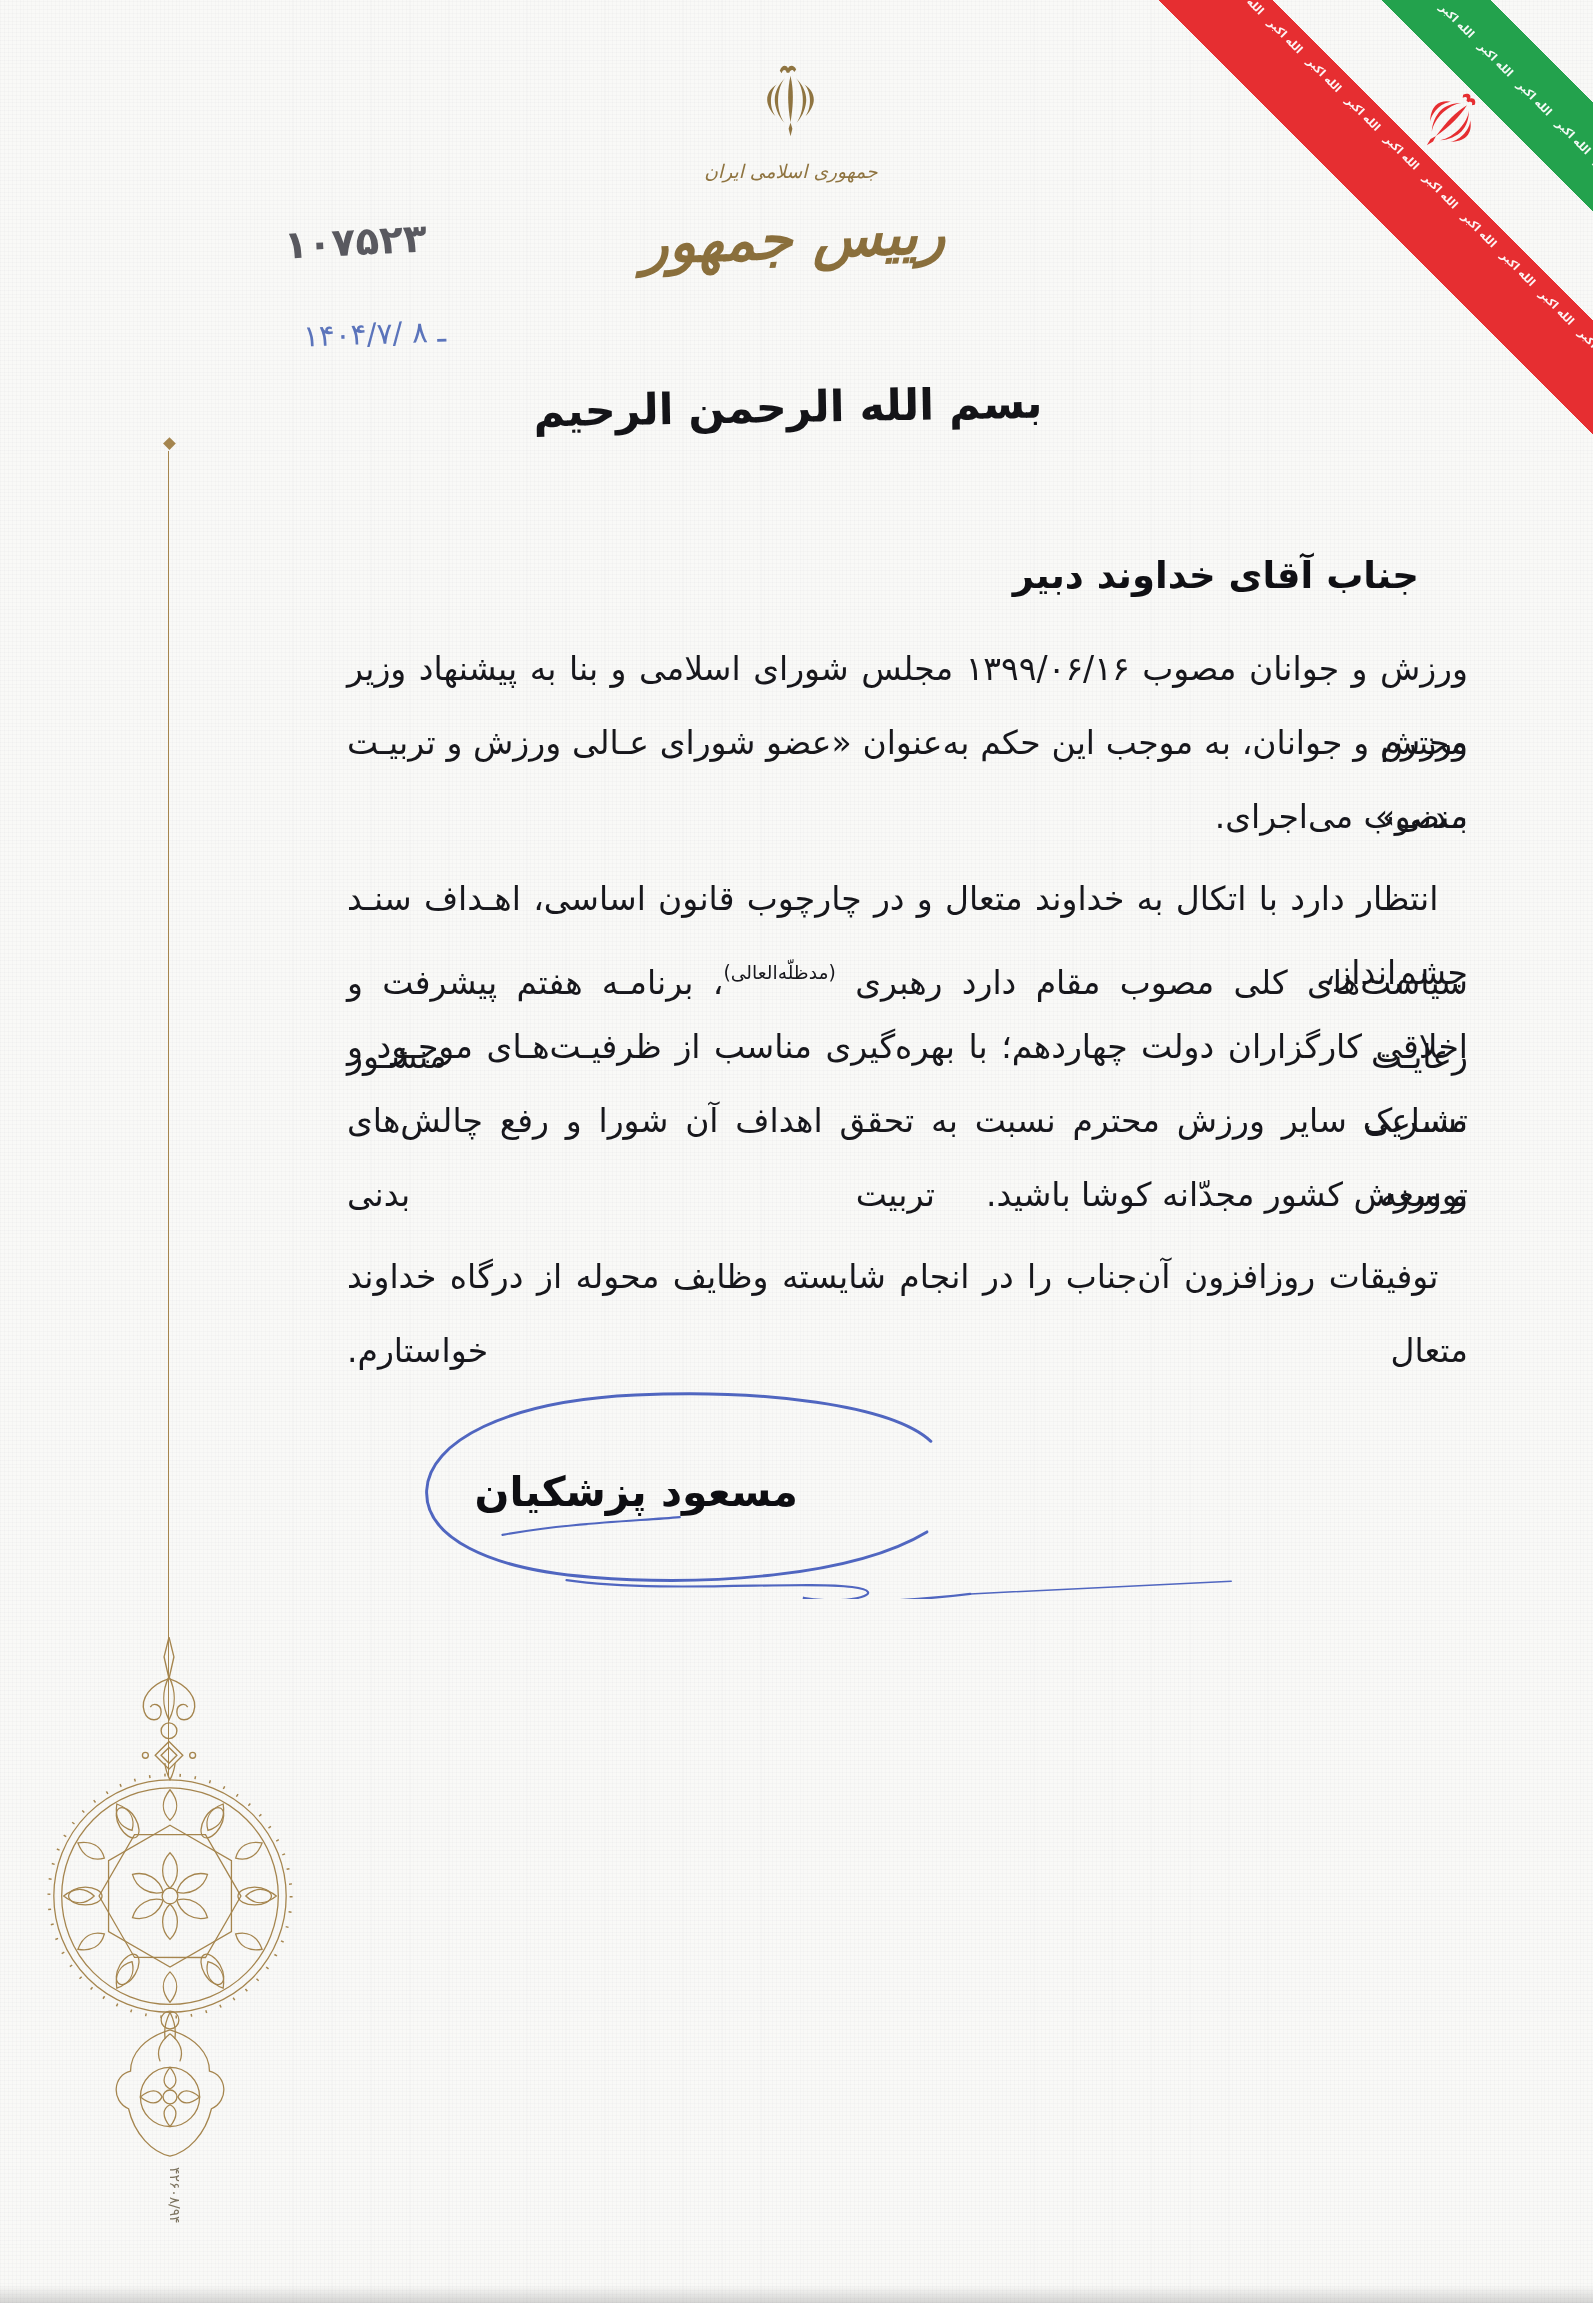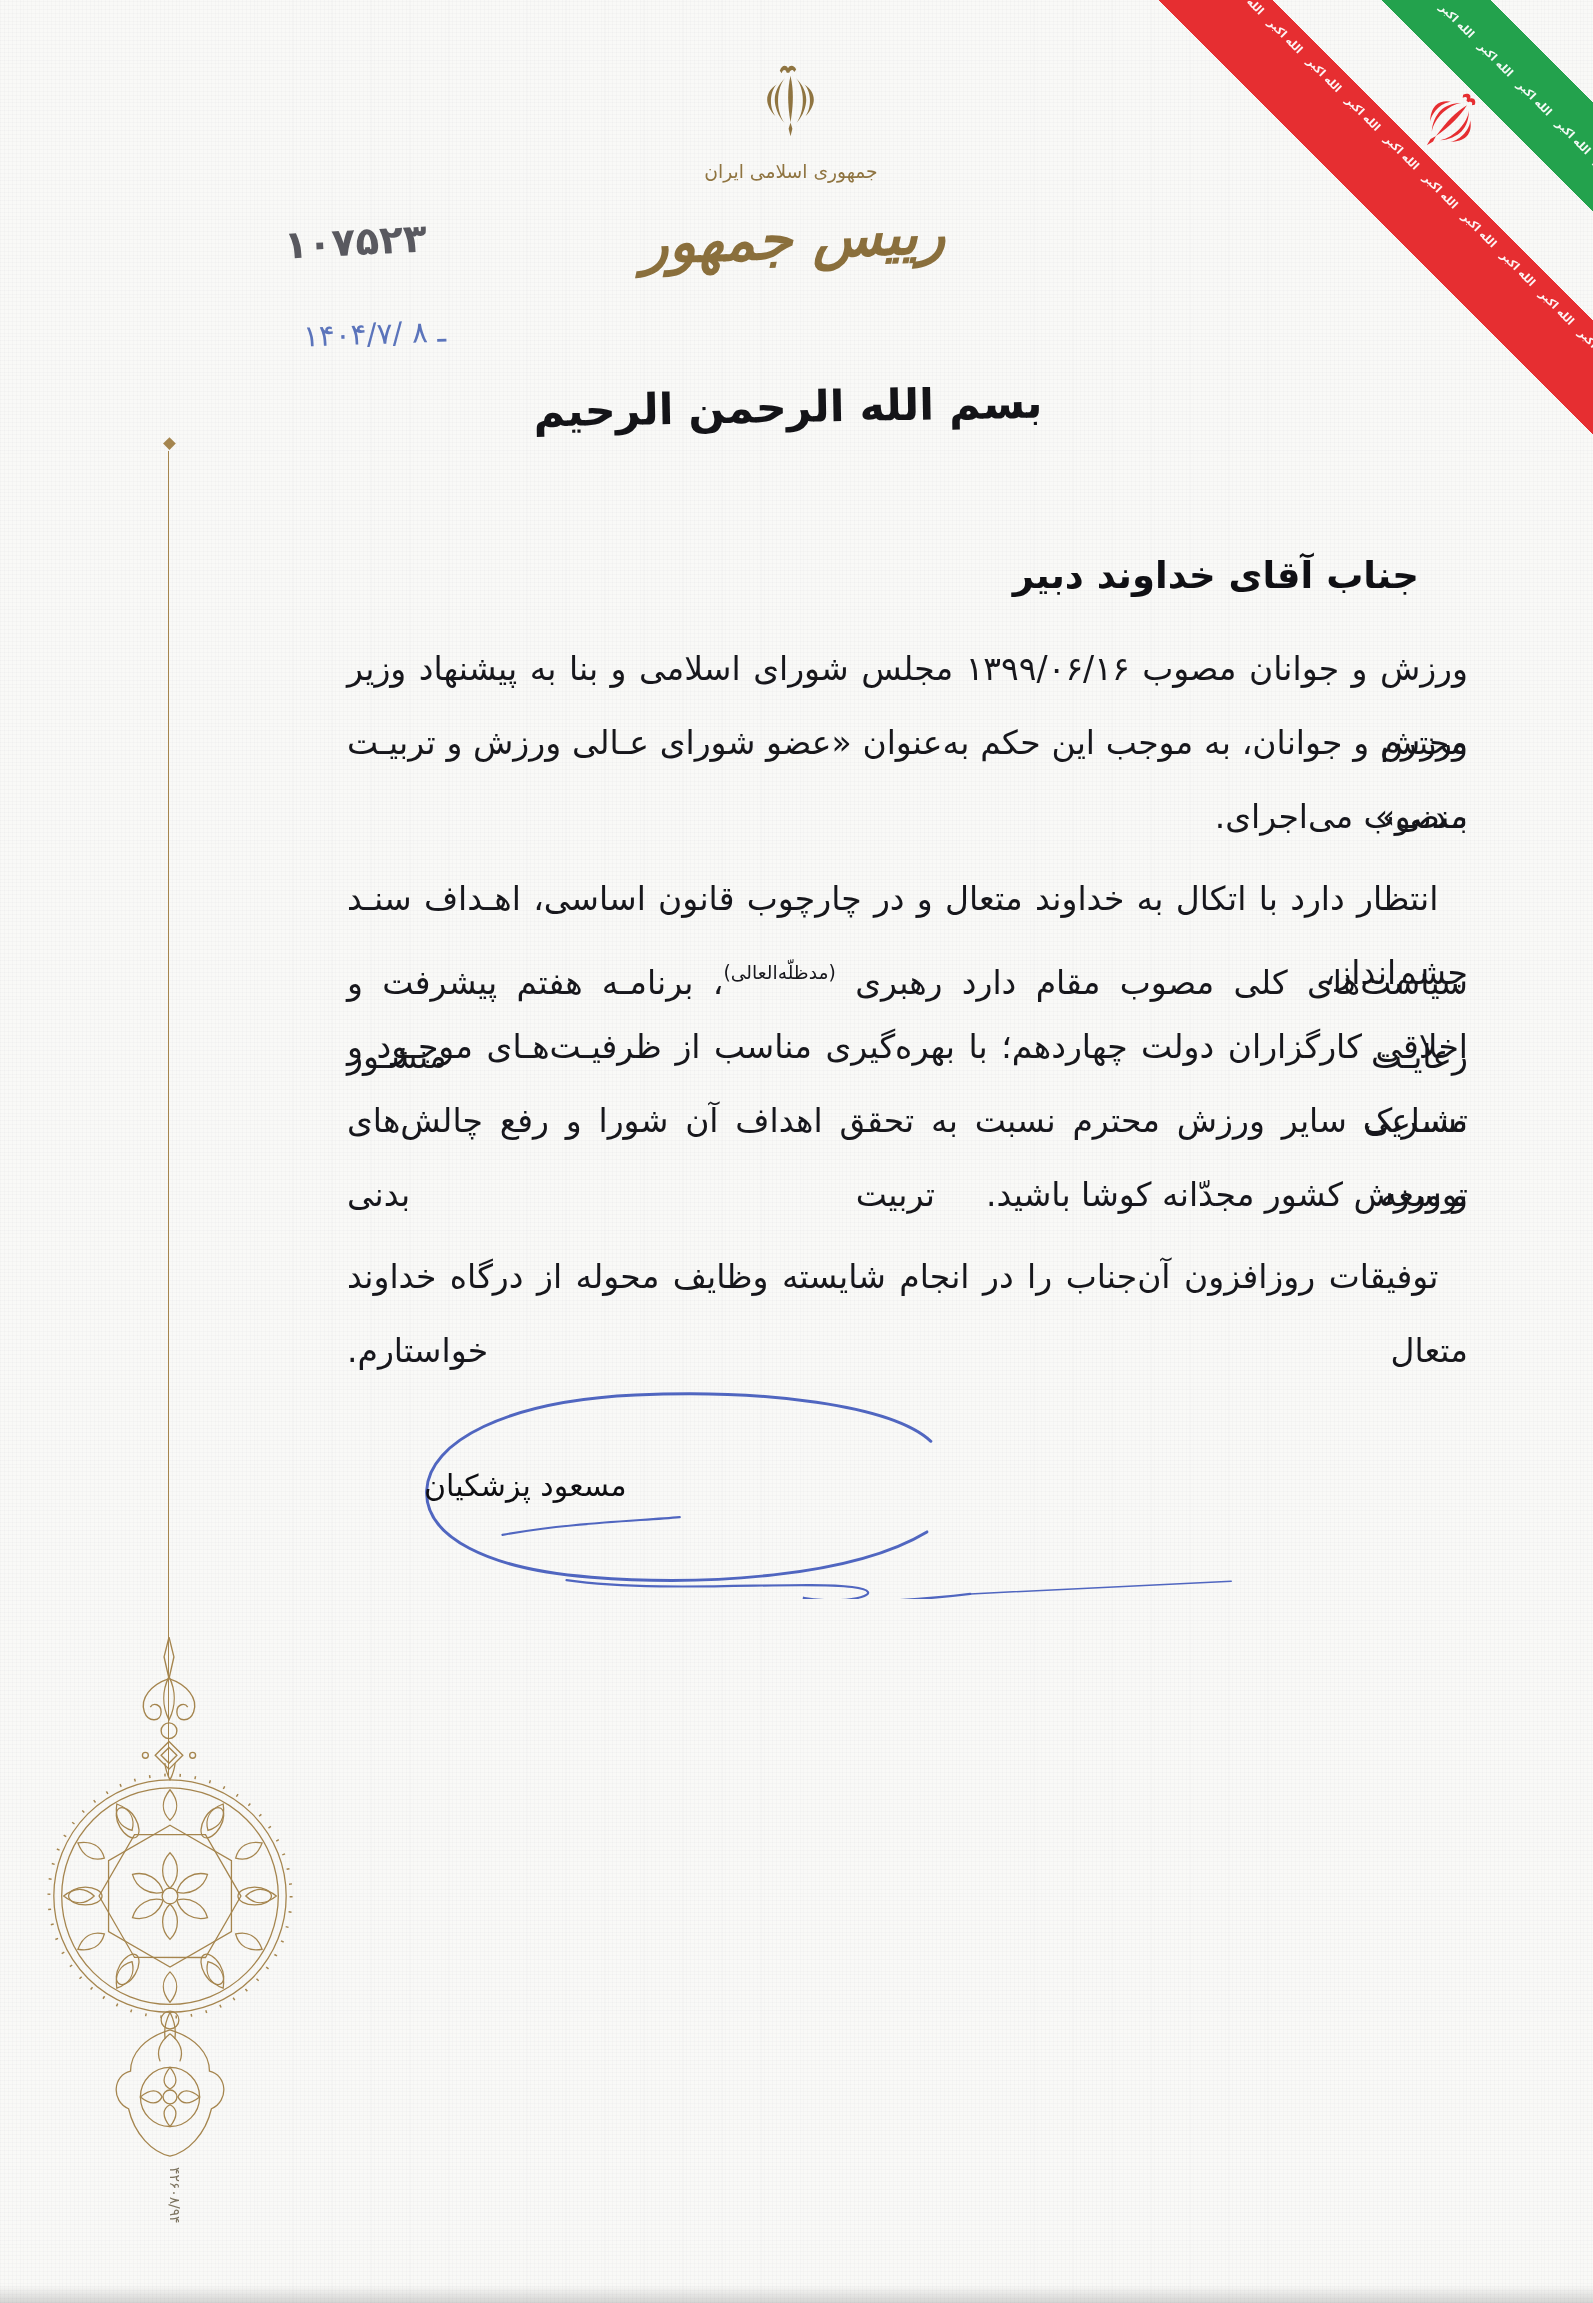--- a/index.html
+++ b/index.html
@@ -24,21 +24,21 @@
   .takbir-wrap{position:absolute;width:0;height:0;}
   .takbir-wrap span{
     position:absolute;display:block;white-space:pre;
     transform:translate(-50%,-50%) rotate(45deg);
     font-size:10.8px;font-weight:bold;color:#ffffff;letter-spacing:0.5px;opacity:.95;
   }
   .ribbon-emblem{position:absolute;left:1419px;top:80px;width:59px;height:87px;color:#e62e31;transform:rotate(45deg);}
   
   .gold-emblem{position:absolute;left:759px;top:57px;width:63px;height:93px;color:#8f7440;}
   .org-line{position:absolute;left:594px;top:161px;width:394px;text-align:center;
-    font-size:18.7px;color:#8f7440;}
+    font-size:18.7px;font-style:italic;color:#8f7440;}
   .president-title{position:absolute;left:586px;top:205px;width:414px;text-align:center;
     font-size:57px;font-weight:bold;font-style:italic;color:#8a6f3c;transform:rotate(-2deg);}
   
   .ref-number{position:absolute;left:284px;top:219px;direction:ltr;
     font-size:39px;font-weight:bold;letter-spacing:13.8px;color:#3e3e46;opacity:.85;transform:rotate(-3deg);}
   .date-hand{position:absolute;left:303px;top:317px;direction:ltr;
     font-size:29.6px;color:#5b74bb;transform:rotate(-2deg);letter-spacing:2px;}
   
   .bismillah{position:absolute;left:443px;top:382px;width:690px;text-align:center;direction:rtl;
     font-size:43px;font-weight:bold;color:#141418;letter-spacing:-1px;transform:rotate(-1deg);}
@@ -47,22 +47,22 @@
     font-size:37px;font-weight:bold;color:#101014;}
   .body-block{position:absolute;right:126px;left:347px;top:632px;direction:rtl;color:#17171c;}
   .line{height:74px;line-height:74px;font-size:33px;}
   .line.j{text-align:justify;text-align-last:justify;}
   .line.ind{text-indent:29.6px;}
   .para-gap{height:7.9px;}
   .bold{font-weight:normal;}
   .sup{font-size:18.7px;vertical-align:14.8px;}
   
   .sig-svg{position:absolute;left:340px;top:1387px;}
-  .signature-name{position:absolute;left:424px;top:1468px;width:374px;text-align:left;direction:rtl;
-    font-size:30px;font-weight:normal;color:#0e0e12;}
+  .signature-name{position:absolute;left:424px;top:1468px;width:374px;text-align:right;direction:rtl;
+    font-size:41px;font-weight:bold;color:#0e0e12;}
   
   .orn-line{position:absolute;left:168px;top:451px;height:1325px;width:0;border-left:1.6px solid #a5854e;}
   .orn-tip{position:absolute;left:165px;top:439px;width:8.9px;height:8.9px;background:#a5854e;transform:rotate(45deg);}
   .orn-svg{position:absolute;stroke:#a5854e;fill:none;}
   .form-no{position:absolute;left:183px;top:2167px;transform:rotate(90deg);transform-origin:left top;
     font-size:13.8px;letter-spacing:2px;color:#7d7460;direction:ltr;white-space:nowrap;}
   .scan-shadow{position:absolute;left:0;bottom:0;width:100%;height:17.7px;
     background:linear-gradient(180deg, rgba(80,80,80,0) 0%, rgba(80,80,80,0.22) 100%);}
   .hidden-defs{position:absolute;width:0;height:0;overflow:hidden;}
 </style>

